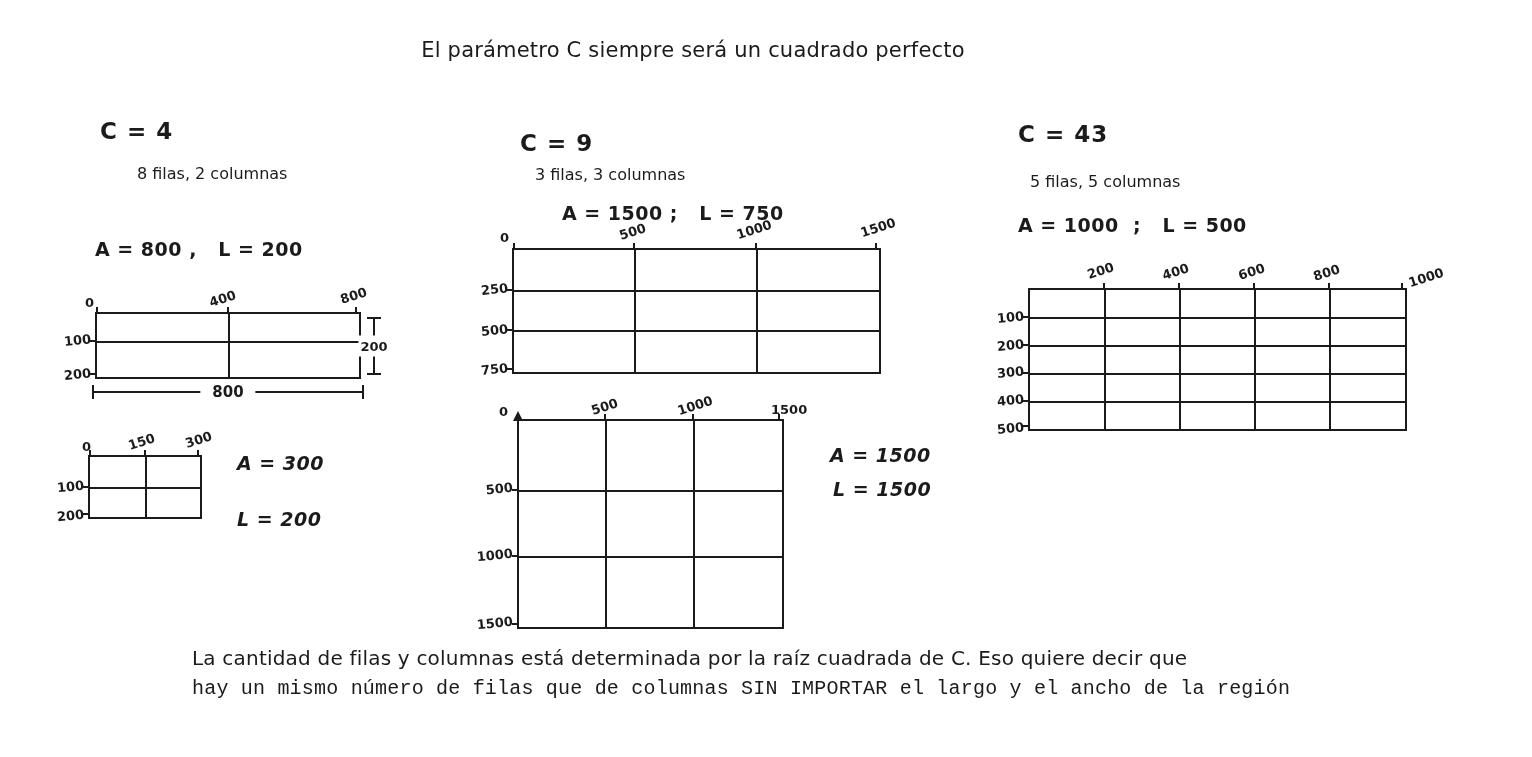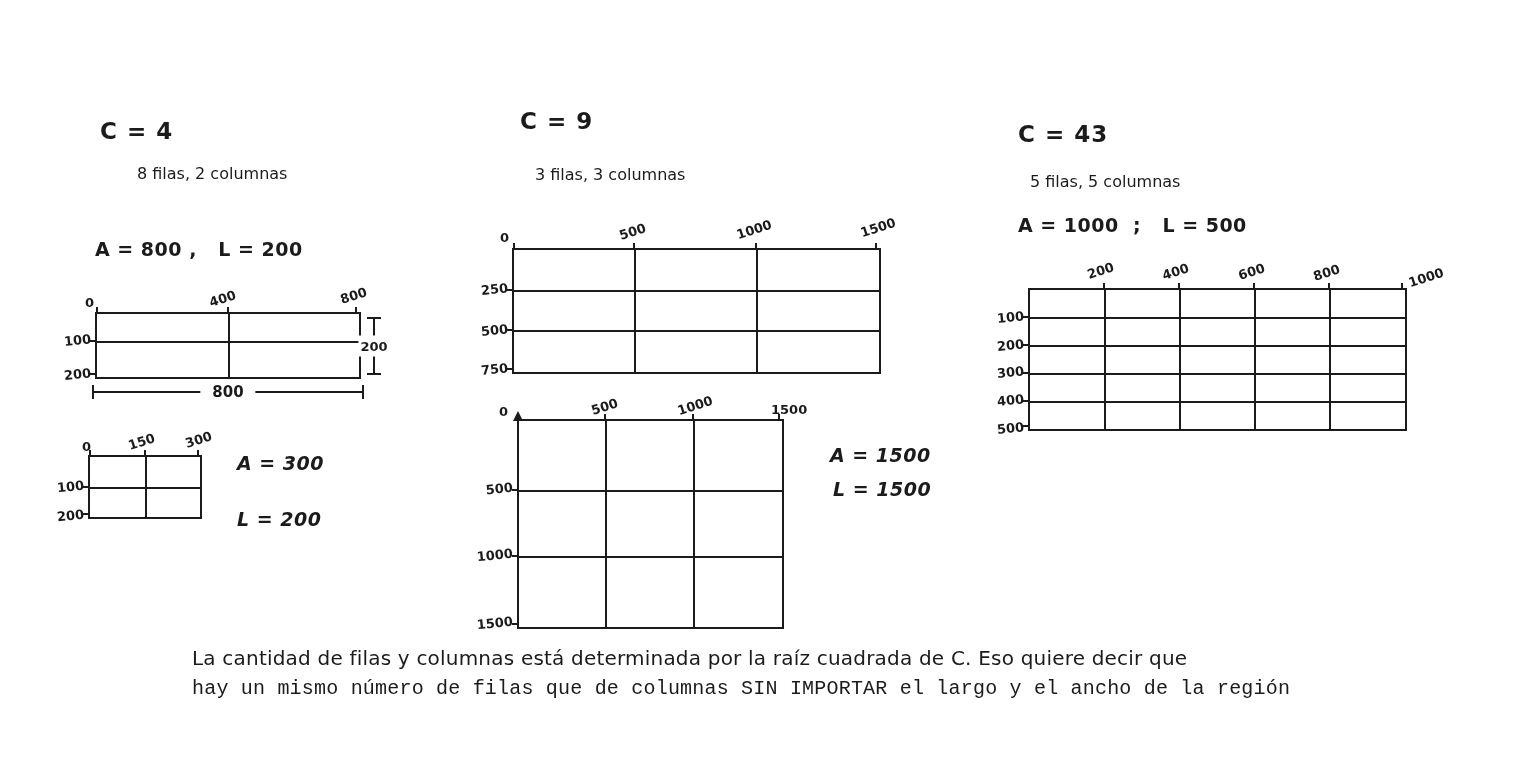--- a/index.html
+++ b/index.html
@@ -33,20 +33,21 @@
              font-size:15px;font-weight:700;padding:0 12px;}
   .arrowup{position:absolute;width:0;height:0;border-left:5px solid transparent;
            border-right:5px solid transparent;border-bottom:10px solid #1b1b1b;}
   .footer{position:absolute;font-size:20px;letter-spacing:.2px;}
 </style>
 </head>
 <body>
 
 <div class="canvas">
 
+  <div class="title">El parámetro C siempre será un cuadrado perfecto</div>
 
   <div class="layer">
     <div class="clabel" style="left:100px;top:118px;">C = 4</div>
     <div class="rowscols" style="left:137px;top:164px;">8 filas, 2 columnas</div>
     <div class="params" style="left:95px;top:238px;">A = 800 ,   L = 200</div>
 
     <div class="grid" style="left:95px;top:312px;width:262px;height:63px;">
       <div class="vline" style="left:131px;"></div>
       <div class="hline" style="top:27px;"></div>
       <div class="tickn" style="left:-1px;"></div>
@@ -85,22 +86,23 @@
       <span class="tk tt" style="left:38px;top:-23px;">150</span>
       <span class="tk tt" style="left:95px;top:-25px;">300</span>
       <span class="tk tl" style="top:22px;left:-34px;width:28px;">100</span>
       <span class="tk tl" style="top:51px;left:-34px;width:28px;">200</span>
     </div>
     <div class="annot" style="left:237px;top:452px;">A = 300</div>
     <div class="annot" style="left:237px;top:483px;margin-top:25px;">L = 200</div>
   </div>
 
   <div class="layer">
-    <div class="clabel" style="left:520px;top:108px;">C = 9</div>
+    <div class="clabel" style="left:520px;top:130px;">C = 9</div>
     <div class="rowscols" style="left:535px;top:165px;">3 filas, 3 columnas</div>
+    <div class="params" style="left:562px;top:202px;">A = 1500 ;   L = 750</div>
 
     <div class="grid" style="left:512px;top:248px;width:365px;height:122px;">
       <div class="vline" style="left:120px;"></div>
       <div class="vline" style="left:242px;"></div>
       <div class="hline" style="top:40px;"></div>
       <div class="hline" style="top:80px;"></div>
       <div class="tickn" style="left:-1px;"></div>
       <div class="tickn" style="left:119px;"></div>
       <div class="tickn" style="left:241px;"></div>
       <div class="tickn" style="left:361px;"></div>

